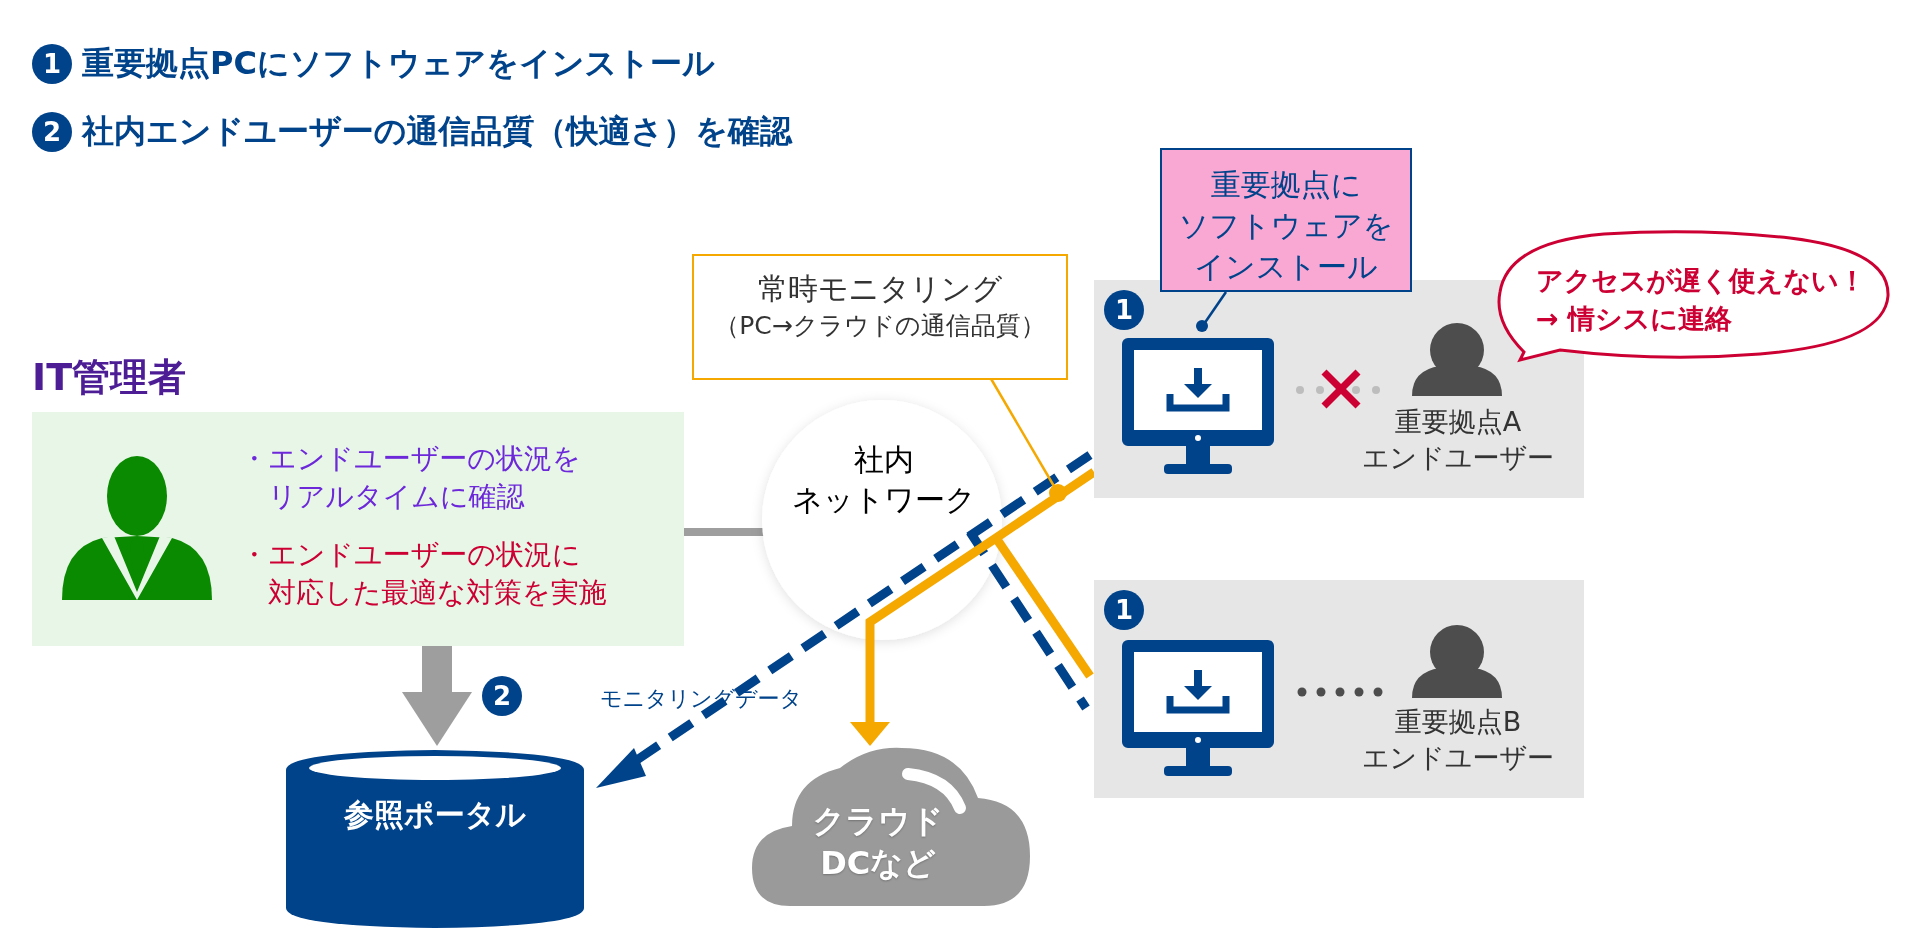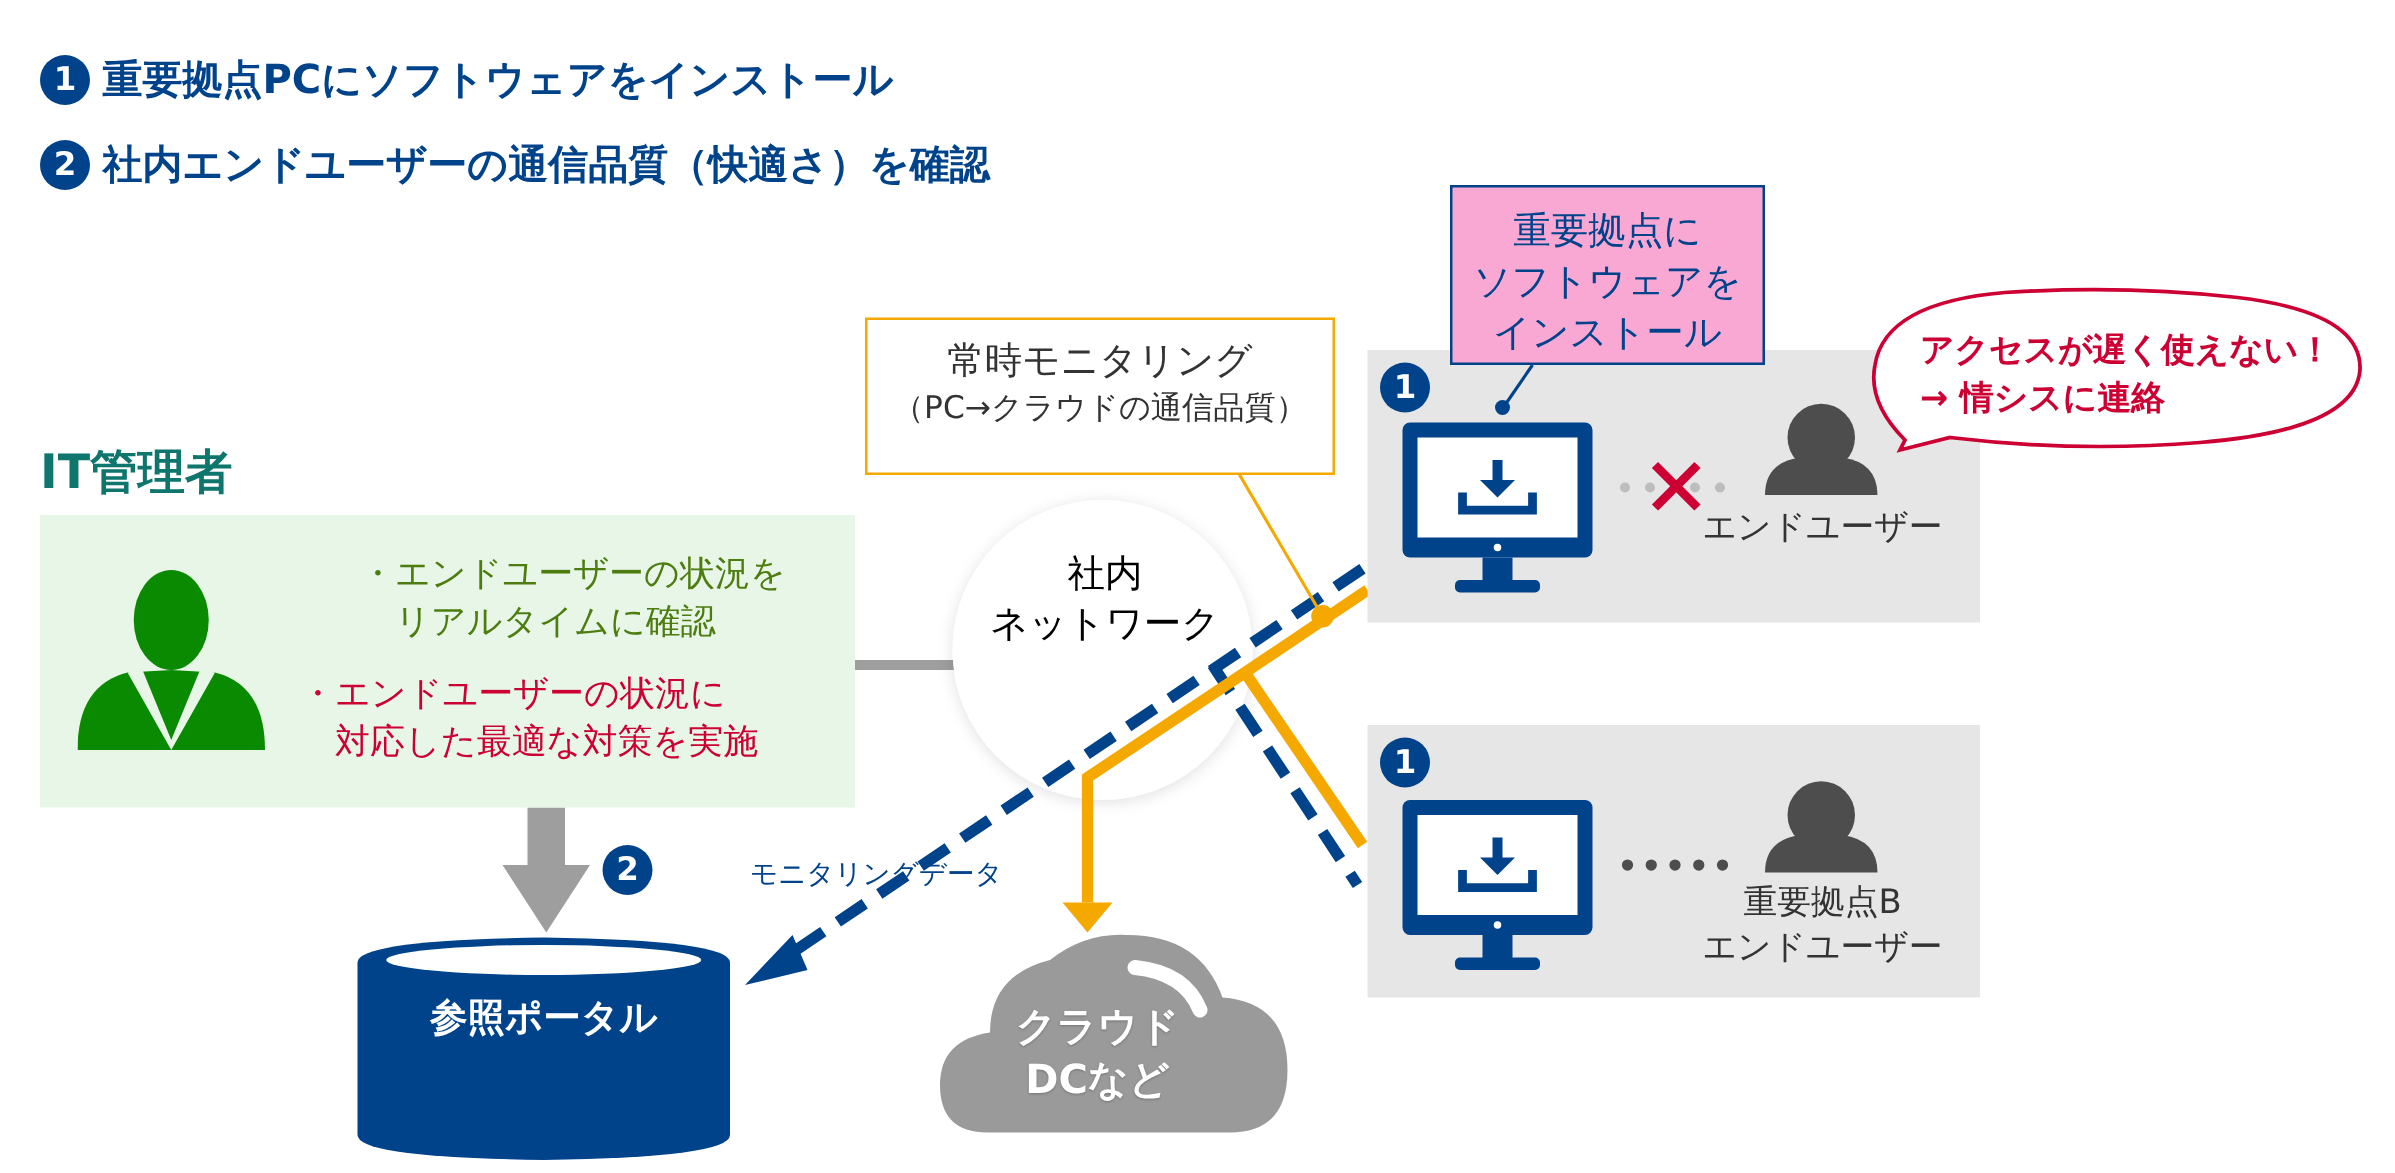--- a/index.html
+++ b/index.html
@@ -6,24 +6,24 @@
   body { width:1916px; height:938px; position:relative; overflow:hidden;
          font-family:"DejaVu Sans", "Liberation Sans", sans-serif; }
   .abs { position:absolute; }
   .badge { position:absolute; width:40px; height:40px; border-radius:50%;
            background:#00438a; color:#fff; font-weight:bold; font-size:26px;
            display:flex; align-items:center; justify-content:center;
            font-family:"DejaVu Sans", sans-serif; }
   .step { position:absolute; left:32px; display:flex; align-items:center; gap:10px; }
   .step .txt { color:#00438a; font-weight:bold; font-size:32px; white-space:nowrap; letter-spacing:0px; }
   .step .badge { position:relative; }
-  #admin-title { left:32px; top:352px; color:#0f766e; font-weight:bold; font-size:38px; }
+  #admin-title { left:32px; top:352px; color:#4c1d95; font-weight:bold; font-size:38px; }
   #admin-box { left:32px; top:412px; width:652px; height:234px; background:#e8f6e8; }
   .bullet { position:absolute; font-size:28px; line-height:38px; white-space:nowrap; }
-  #bullet1 { left:240px; top:440px; color:#4d7c0f;margin-left:48px; }
+  #bullet1 { left:240px; top:440px; color:#6d28d9; }
   #bullet2 { left:240px; top:536px; color:#cc0033; }
   .callout-blue { position:absolute; left:1160px; top:148px; width:252px; height:144px;
        border:2px solid #00438a; background:#f9a8d4; color:#00438a; font-size:30px;
        line-height:41px; text-align:center; box-sizing:border-box; padding-top:14px; }
   .callout-orange { position:absolute; left:692px; top:254px; width:376px; height:126px;
        border:2px solid #f4a800; background:#fff; color:#333; text-align:center;
        box-sizing:border-box; }
   .callout-orange .l1 { font-size:30px; margin-top:14px; line-height:38px; }
   .callout-orange .l2 { font-size:25px; line-height:36px; }
   .panel { position:absolute; left:1094px; width:490px; background:#e6e6e6; }
@@ -196,20 +196,21 @@
     <path d="M1412,698 Q1412,672 1440,668 L1474,668 Q1502,672 1502,698 Z" fill="#4d4d4d"></path>
   </g>
 
   <path d="M1524,352 Q1494,322 1500,292 Q1508,242 1604,234 Q1700,228 1790,238 Q1890,250 1888,296 Q1884,344 1760,354 Q1660,362 1560,350 L1520,360 Z" fill="#ffffff" stroke="#cc0033" stroke-width="3"></path>
 </svg>
 
 <span class="badge" style="left:1104px;top:290px;">1</span>
 <span class="badge" style="left:1104px;top:590px;">1</span>
 
 <div class="user-label" style="left:1348px;top:404px;">
+  <div>重要拠点A</div>
   <div>エンドユーザー</div>
 </div>
 <div class="user-label" style="left:1348px;top:704px;">
   <div>重要拠点B</div>
   <div>エンドユーザー</div>
 </div>
 
 <div id="speech-text">
   <div>アクセスが遅く使えない！</div>
   <div>→ 情シスに連絡</div>

